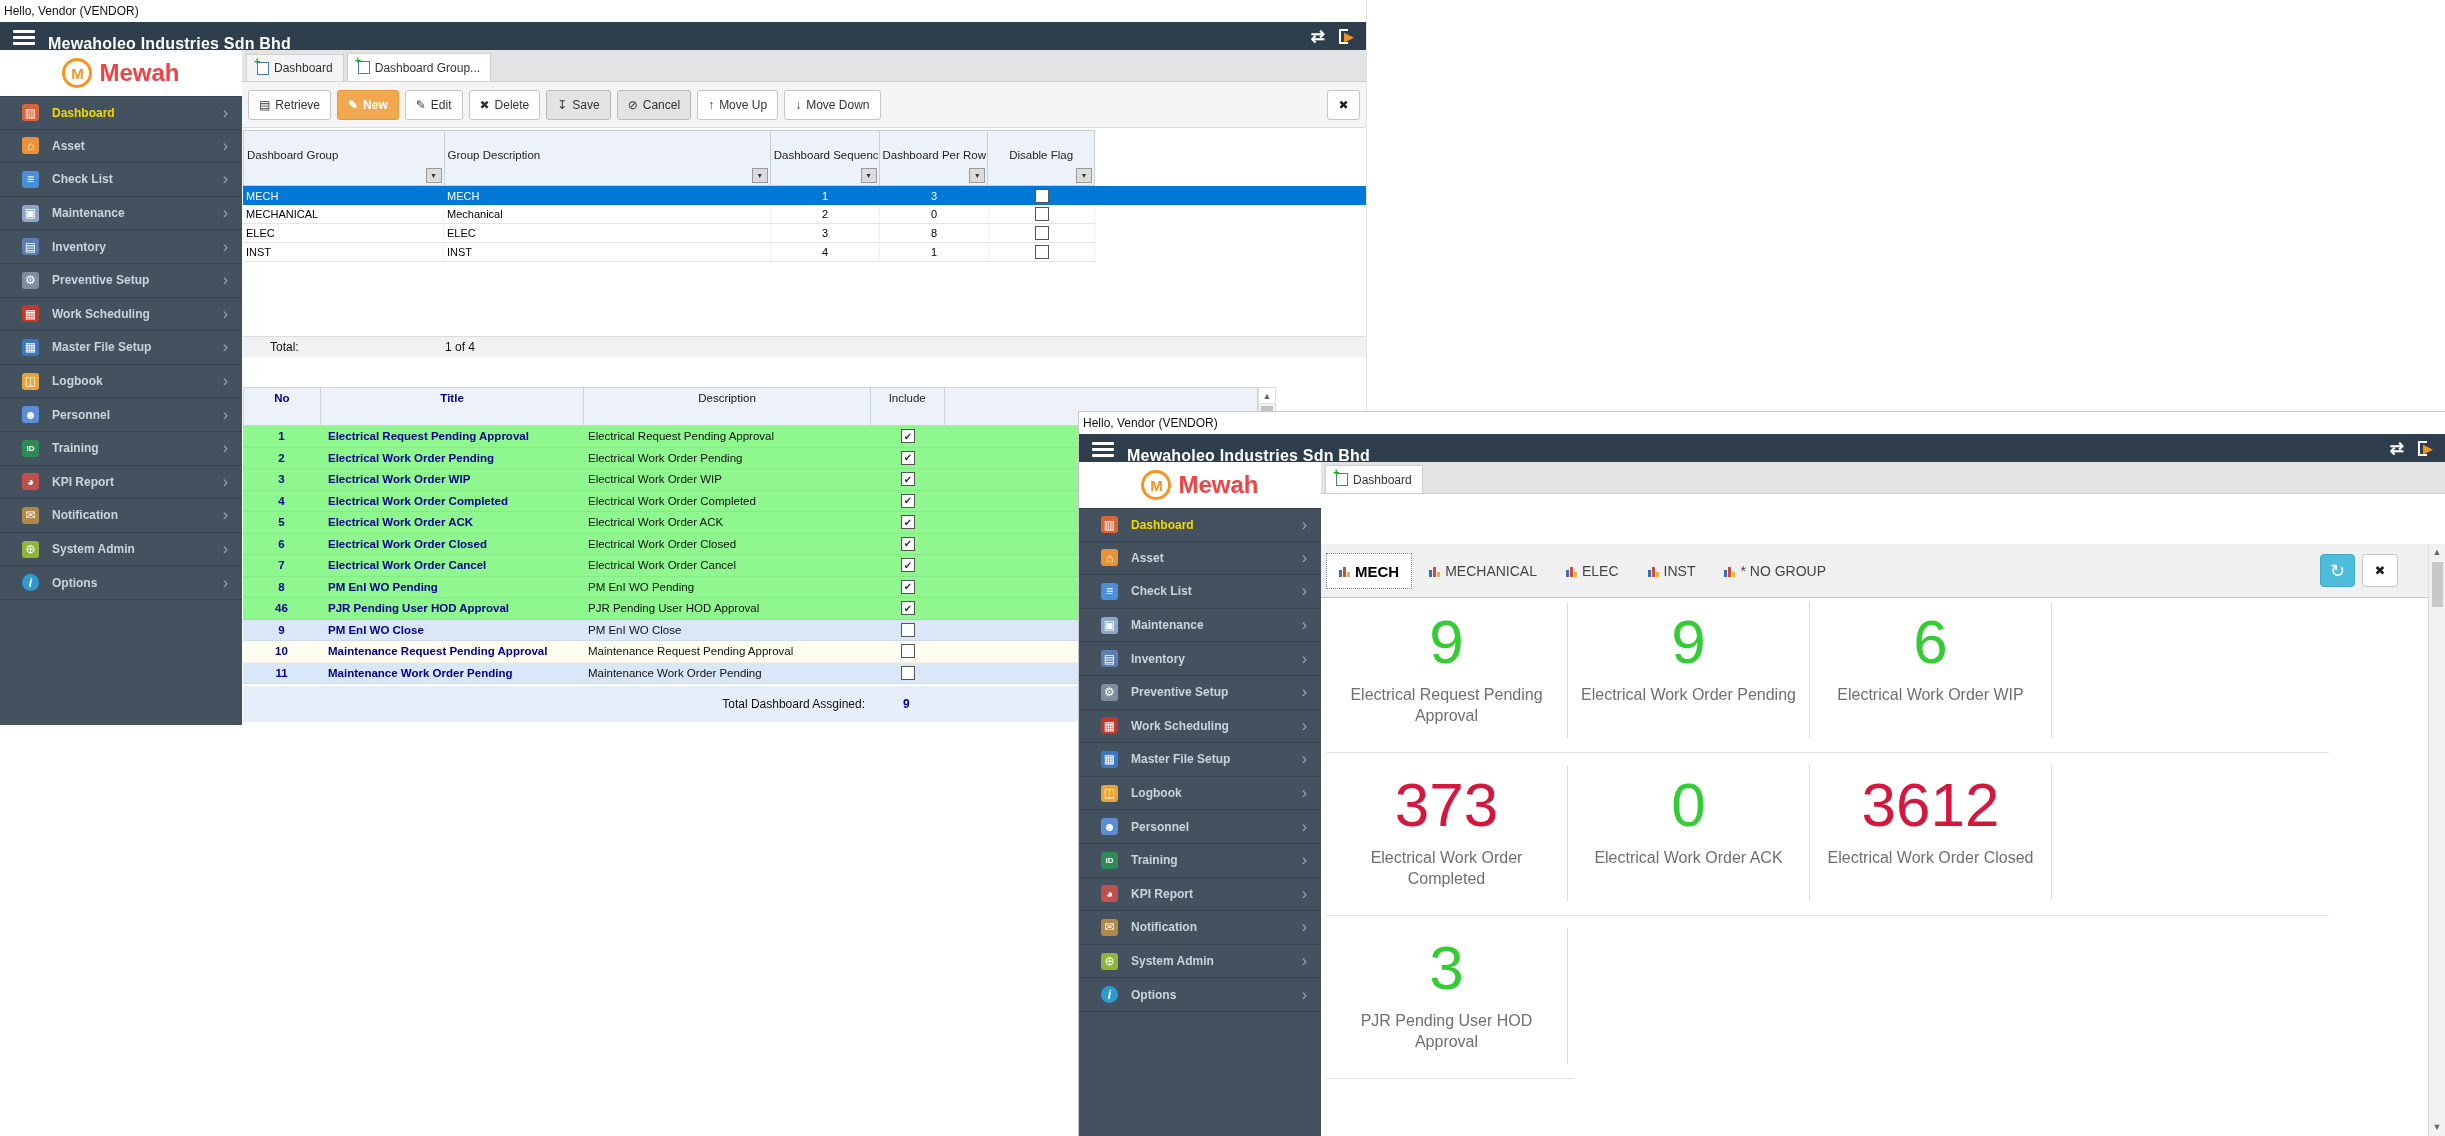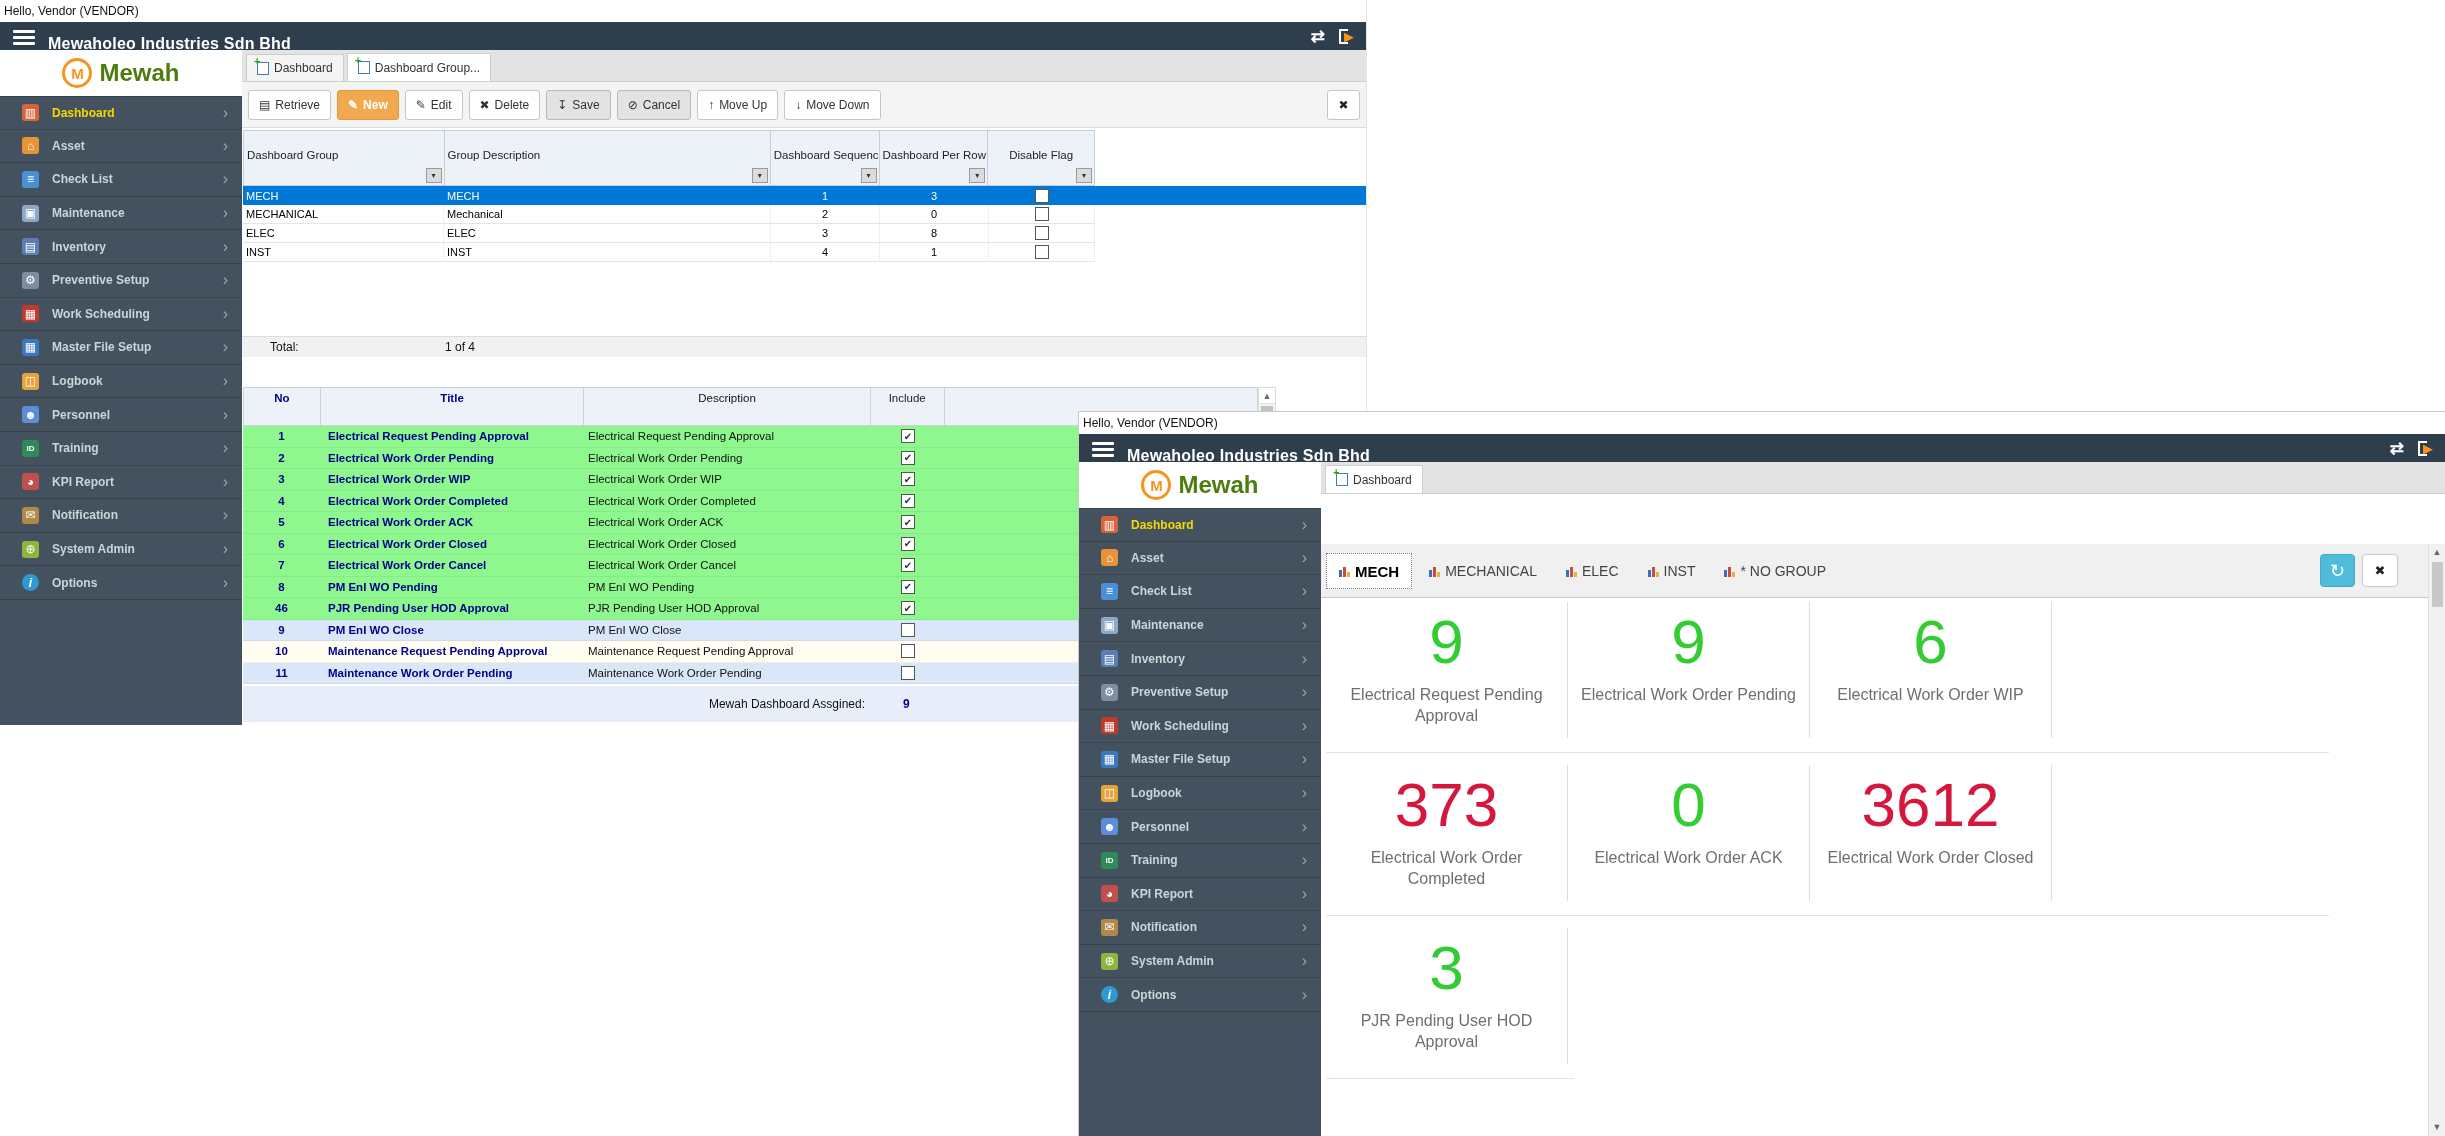--- a/index.html
+++ b/index.html
@@ -18,21 +18,21 @@
   .tb-icons { position:absolute; right:12px; top:0; height:28px; display:flex; align-items:center; gap:14px; }
   .sync-ic { color:#fff; font-size:17px; font-weight:bold; cursor:pointer; }
   .exit-ic { display:flex; align-items:center; cursor:pointer; }
   .exit-door { width:9px; height:15px; border:2px solid #fff; border-right:none; }
   .exit-arrow { color:#f7941e; font-size:13px; margin-left:-4px; }
 
   .wbody { position:absolute; top:50px; bottom:0; left:0; right:0; }
   .sidebar { position:absolute; left:0; top:0; bottom:0; width:242px; background:#44525f; }
   .logo { height:46px; background:#fff; display:flex; align-items:center; justify-content:center; gap:7px; }
   .logo-ring { width:30px; height:30px; border-radius:50%; border:3px solid #f7941e; color:#f7941e; display:flex; align-items:center; justify-content:center; font-weight:bold; font-size:15px; }
-  .logo-text { color:#4d7c0f; font-weight:bold; font-size:24px; }
+  .logo-text { color:#ef4444; font-weight:bold; font-size:24px; }
   .menu {}
   .side-item { display:flex; align-items:center; height:33.6px; padding-left:22px; border-bottom:1px solid #36424e; position:relative; cursor:pointer; }
   .menu .side-item:first-child { border-top:1px solid #36424e; }
   .mi { width:17px; height:17px; border-radius:3px; color:#fff; display:flex; align-items:center; justify-content:center; font-size:12px; flex:none; }
   .mi.round { border-radius:50%; font-weight:bold; font-style:italic; }
   .mi.small { font-size:8px; font-weight:bold; }
   .side-label { margin-left:13px; font-size:12px; font-weight:bold; color:#ccd4da; }
   .side-item.active .side-label { color:#f5d800; }
   .chev { position:absolute; right:14px; color:#9aa7b0; font-size:16px; line-height:1; }
 
@@ -473,21 +473,21 @@
               </div>
             </div>
         </div>
 
         <div class="lsb">
           <span class="sb-up">▲</span>
           <span class="sb-thumb" style="display:block"></span>
         </div>
 
         <div class="listfooter">
-          <span class="flabel">Mewah Dashboard Assgined:</span>
+          <span class="flabel">Total Dashboard Assgined:</span>
           <span class="fvalue">9</span>
         </div>
       </div>
     </div>
   </div>
 
   <div class="window right">
     <div class="hello">Hello, Vendor (VENDOR)</div>
     <div class="titlebar">
       <span class="burger">

